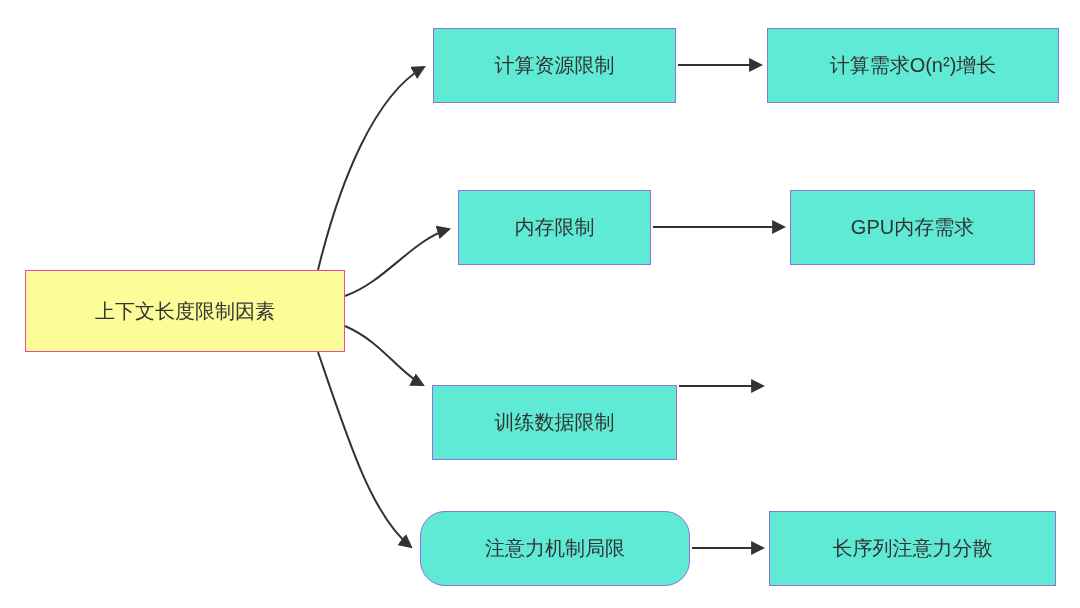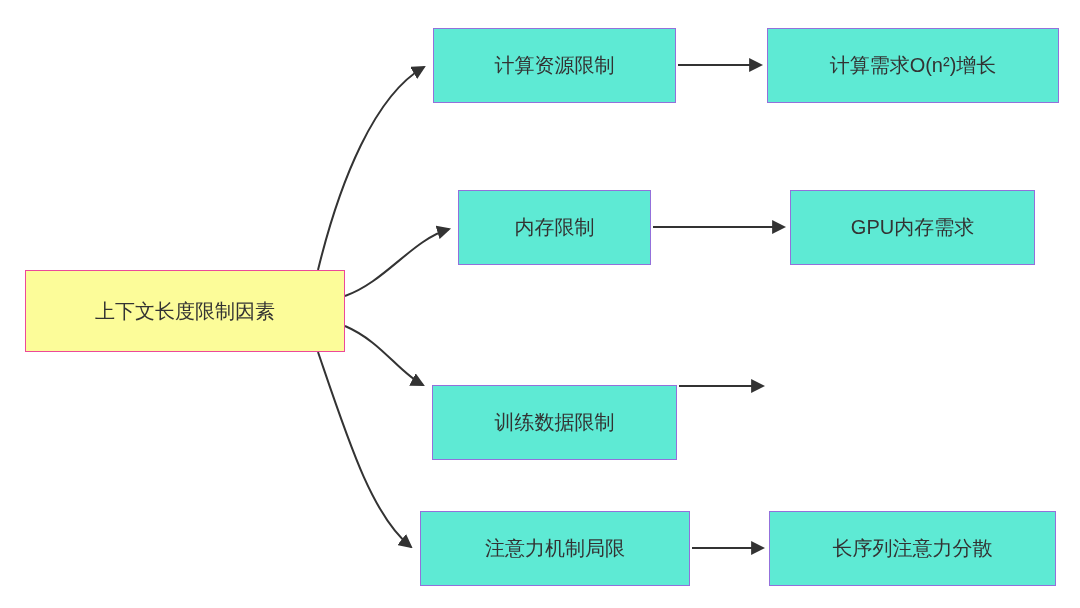--- a/index.html
+++ b/index.html
@@ -82,20 +82,20 @@
     <span>内存限制</span>
   </div>
   <div class="node branch" style="left:790px; top:190px; width:245px; height:75px;">
     <span>GPU内存需求</span>
   </div>
 
   <div class="node branch" style="left:432px; top:349px; width:245px; height:75px;margin-top:36px;">
     <span>训练数据限制</span>
   </div>
 
-  <div class="node branch" style="left:420px; top:511px; width:270px; height:75px;">
+  <div class="node branch" style="left:420px; top:511px; width:270px; height:75px;border-radius:25px;">
     <span>注意力机制局限</span>
   </div>
   <div class="node branch" style="left:769px; top:511px; width:287px; height:75px;align-items:center;">
     <span>长序列注意力分散</span>
   </div>
 
 </div>
 
 </body></html>

